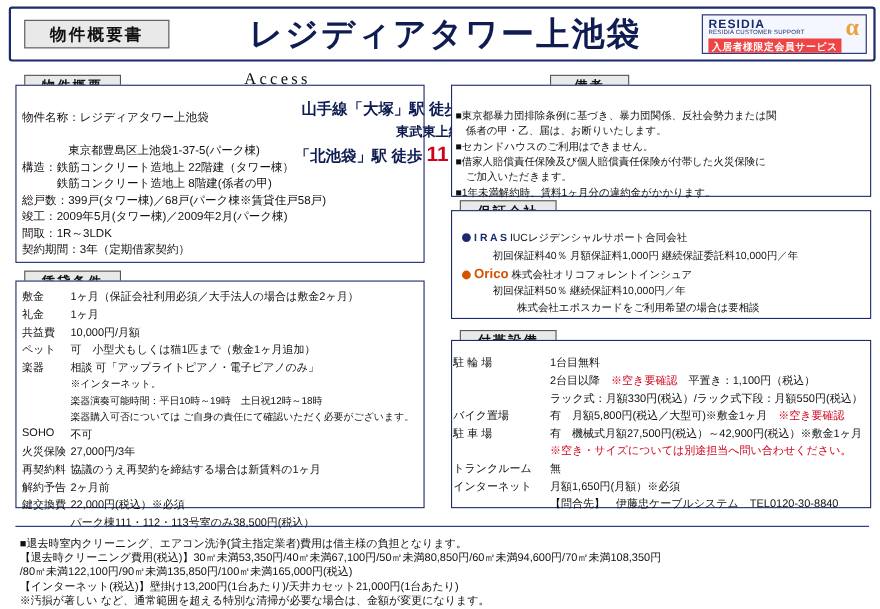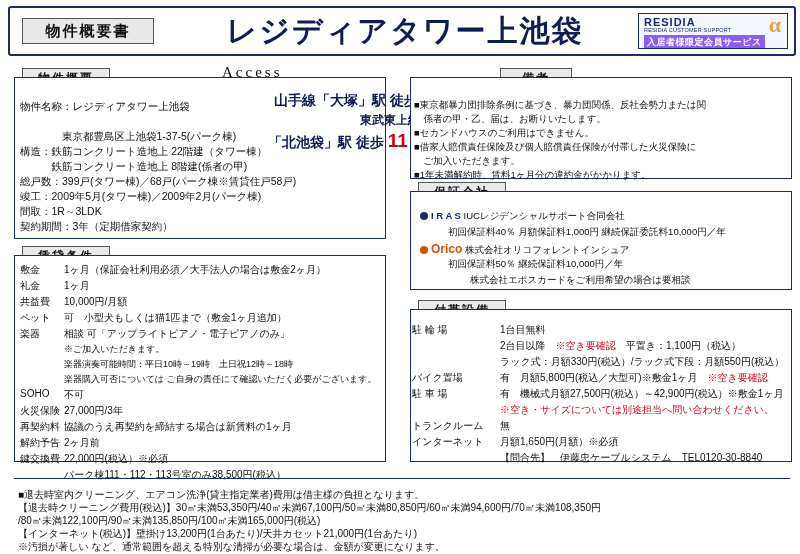--- a/index.html
+++ b/index.html
@@ -29,21 +29,21 @@
     display:flex;align-items:center;justify-content:center;
     font-size:30px;font-weight:bold;letter-spacing:2px;color:#0f1c52;
   }
   .header-badge{
     position:absolute;right:6px;top:5px;width:148px;height:34px;
     border:1px solid #1a2a6c;background:#f4f7ff;
     overflow:hidden;
   }
   .hb-line1{position:absolute;left:5px;top:2px;font-size:11px;font-weight:bold;color:#1a2a6c;letter-spacing:1px;}
   .hb-line2{position:absolute;left:5px;top:13px;font-size:5.5px;color:#1a2a6c;letter-spacing:0.2px;}
-  .hb-line3{position:absolute;left:5px;top:21px;font-size:9px;font-weight:bold;color:#ffffff;background:#8b5cf6;padding:1px 3px;letter-spacing:0.5px;}
+  .hb-line3{position:absolute;left:5px;top:21px;font-size:9px;font-weight:bold;color:#ffffff;background:#ef4444;padding:1px 3px;letter-spacing:0.5px;}
   .hb-alpha{position:absolute;right:6px;top:-2px;font-size:22px;font-weight:bold;color:#e8a33d;font-family:"Liberation Serif",serif;}
 
   
   .chip{
     position:absolute;background:#e9e9e9;border:1px solid #555;
     font-size:12px;font-weight:bold;letter-spacing:2px;
     display:flex;align-items:center;justify-content:center;color:#111;
   }
 
   
@@ -163,21 +163,21 @@
     <tr>
           <td class="k">ペット</td>
           <td>可　小型犬もしくは猫1匹まで（敷金1ヶ月追加）</td>
         </tr>
     <tr>
           <td class="k">楽器</td>
           <td>相談 可「アップライトピアノ・電子ピアノのみ」</td>
         </tr>
     <tr>
           <td class="k"></td>
-          <td class="txt xs" style="position:static;font-size:9px;">※ご加入いただきます。</td>
+          <td class="txt xs" style="position:static;font-size:9px;">※インターネット。</td>
         </tr>
     <tr>
           <td class="k"></td>
           <td style="font-size:9px;">楽器演奏可能時間：平日10時～19時　土日祝12時～18時</td>
         </tr>
     <tr>
           <td class="k"></td>
           <td style="font-size:9px;">楽器購入可否については ご自身の責任にて確認いただく必要がございます。</td>
         </tr>
     <tr>

